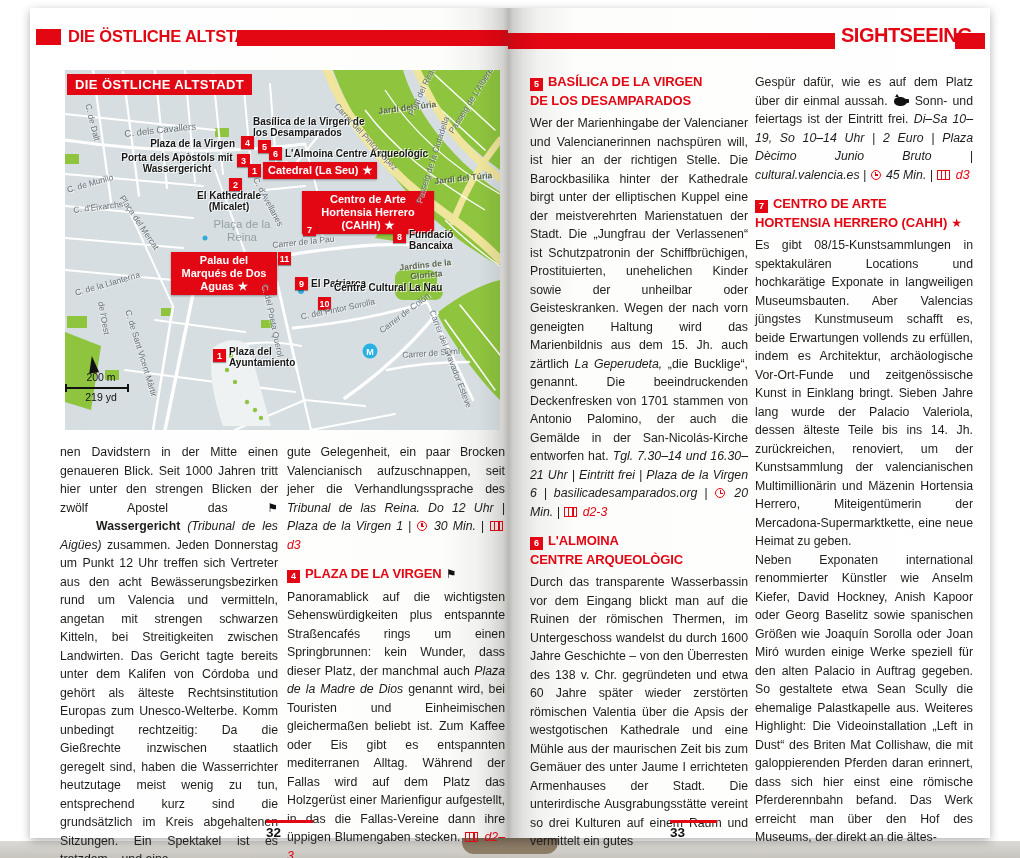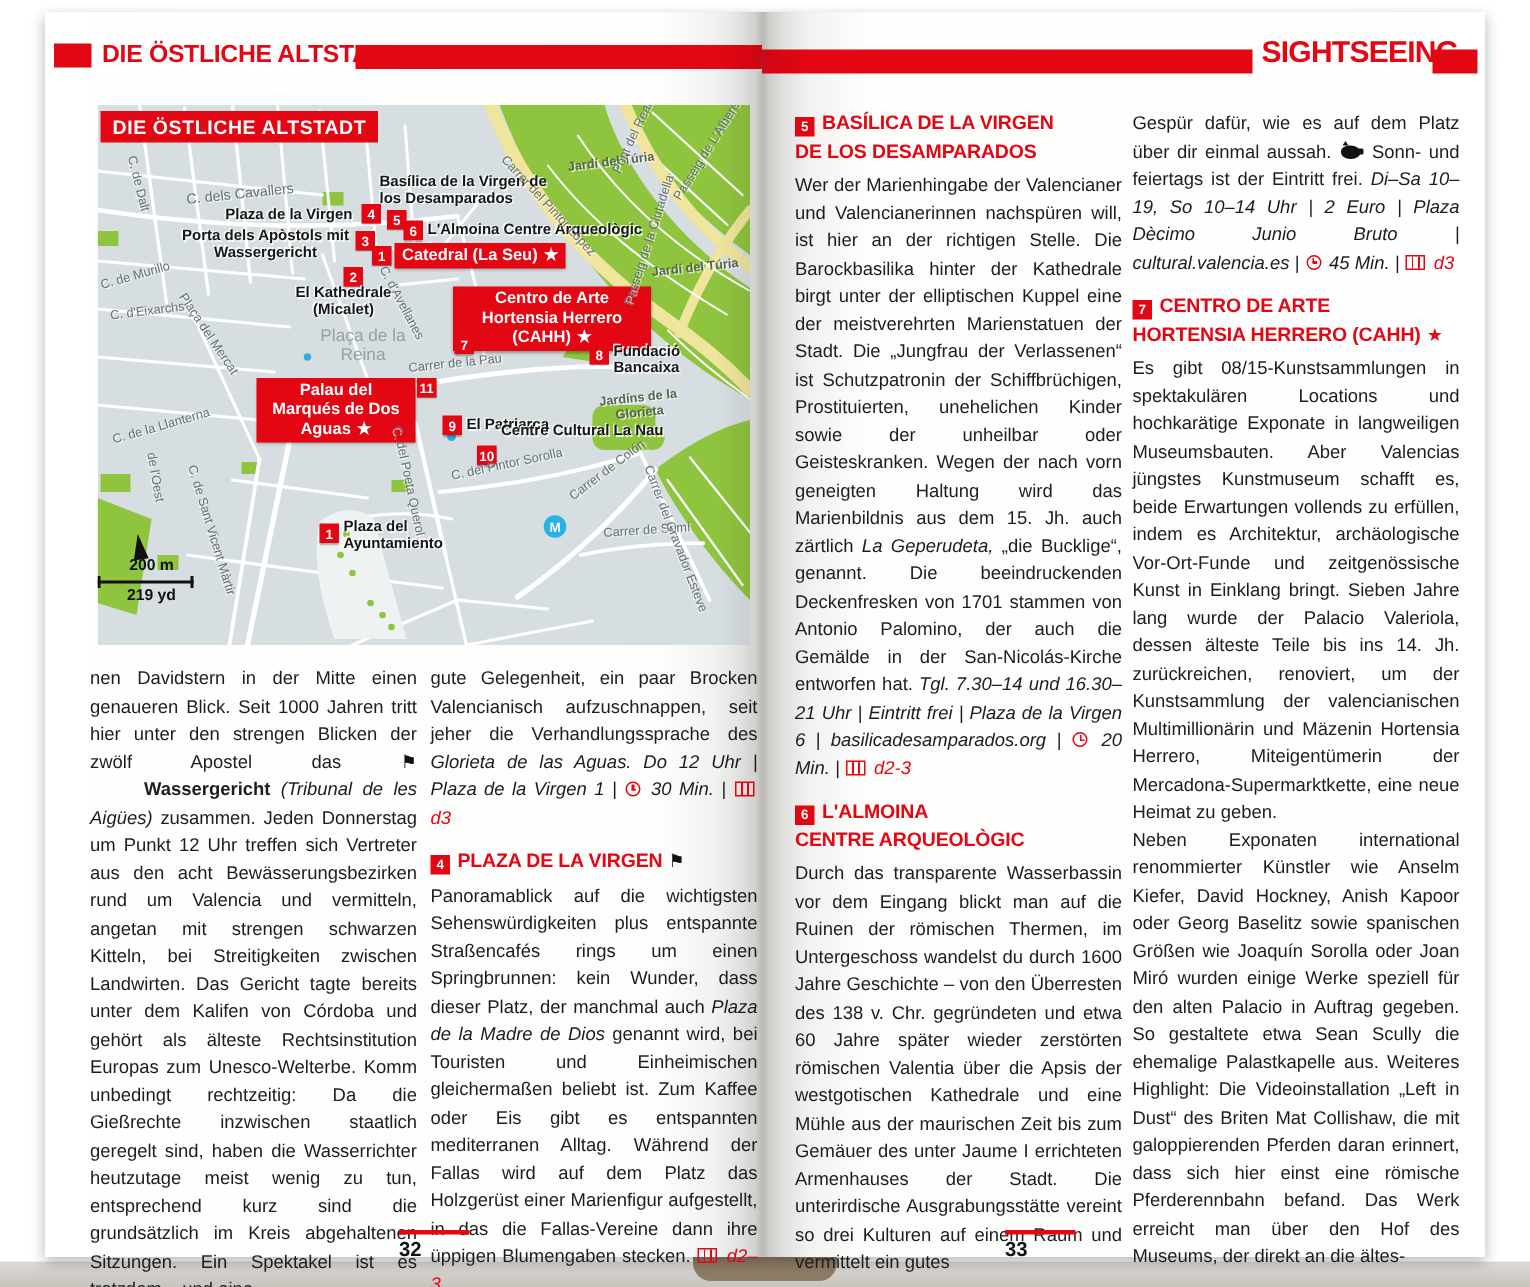--- a/index.html
+++ b/index.html
@@ -39,21 +39,21 @@
   .place{position:absolute;font-size:11.5px;line-height:12.5px;color:#95a0a6;}
   .nbox{position:absolute;width:13px;height:13px;background:var(--red);color:#fff;
     font-size:9px;font-weight:bold;display:flex;align-items:center;justify-content:center;
     box-shadow:0 1px 1px rgba(0,0,0,.35);}
   .rbox{position:absolute;background:var(--red);color:#fff;font-size:11px;line-height:13px;
     font-weight:bold;padding:2px 5px;box-shadow:0 1px 2px rgba(0,0,0,.35);white-space:normal;}
   .nowrap{white-space:nowrap;}
   .star-w::before{content:"★";color:#fff;margin-left:4px;}
   .north{position:absolute;width:0;height:0;border-left:5px solid transparent;
     border-right:5px solid transparent;border-bottom:17px solid #111;transform:rotate(-8deg);}
-  .scale-t{position:absolute;font-size:10.5px;font-weight:bold;color:#111;}
+  .scale-t{position:absolute;font-size:10.5px;font-weight:normal;color:#111;}
   .scale-line{position:absolute;height:1.6px;background:#111;}
   .scale-line::after,.scale-line::before{content:"";position:absolute;top:-3px;width:1.6px;height:8px;background:#111;}
   .scale-line::after{right:0;} .scale-line::before{left:0;}
 
   
   .col{position:absolute;width:218px;font-size:12.3px;line-height:18.5px;text-align:justify;
     hyphens:auto;-webkit-hyphens:auto;}
   .para{margin:0;}
   .sec-head{margin:11px 0 4px;text-align:left;}
   .sec-head .hnum{display:inline-flex;position:relative;top:1px;width:13px;height:13px;
@@ -246,21 +246,21 @@
         <span class="north" style="left:23px;top:286px;"></span>
         <span class="scale-t" style="left:10px;top:301px;width:52px;text-align:center;">200 m</span>
         <span class="scale-line" style="left:0;top:317px;width:64px;"></span>
         <span class="scale-t" style="left:10px;top:321px;width:52px;text-align:center;">219 yd</span>
       </div>
 
       <div class="col" style="left:30px;top:435px;">
         <p class="para"><span>nen Davidstern in der Mitte einen genaueren Blick. Seit 1000 Jahren tritt hier unter den strengen Blicken der zwölf Apostel das </span><span class="icon-flag"></span><span> </span><span class="b">Wassergericht</span><span> </span><span class="it">(Tribunal de les Aigües)</span><span> zusammen. Jeden Donnerstag um Punkt 12 Uhr treffen sich Vertreter aus den acht Bewässerungsbezirken rund um Valencia und vermitteln, angetan mit strengen schwarzen Kitteln, bei Streitigkeiten zwischen Landwirten. Das Gericht tagte bereits unter dem Kalifen von Córdoba und gehört als älteste Rechtsinstitution Europas zum Unesco-Welterbe. Komm unbedingt rechtzeitig: Da die Gießrechte inzwischen staatlich geregelt sind, haben die Wasserrichter heutzutage meist wenig zu tun, entsprechend kurz sind die grundsätzlich im Kreis abgehaltenen Sitzungen. Ein Spektakel ist es trotzdem – und eine</span></p>
       </div>
       <div class="col" style="left:257px;top:435px;">
-        <p class="para"><span>gute Gelegenheit, ein paar Brocken Valencianisch aufzuschnappen, seit jeher die Verhandlungssprache des </span><span class="it">Glorieta de las Aguas.</span><span> </span><span class="it">Do 12 Uhr | Plaza de la Virgen 1 | </span><span class="icon-clock"></span><span class="it"> 30 Min. | </span><span class="icon-map"></span><span class="it red"> d3</span></p>
+        <p class="para"><span>gute Gelegenheit, ein paar Brocken Valencianisch aufzuschnappen, seit jeher die Verhandlungssprache des </span><span class="it">Tribunal de las Reina.</span><span> </span><span class="it">Do 12 Uhr | Plaza de la Virgen 1 | </span><span class="icon-clock"></span><span class="it"> 30 Min. | </span><span class="icon-map"></span><span class="it red"> d3</span></p>
         <div class="sec-head">
           <span class="hnum">4</span><span class="sec-title">PLAZA DE LA VIRGEN</span><span class="icon-flag head-flag"></span>
         </div>
         <p class="para"><span>Panoramablick auf die wichtigsten Sehenswürdigkeiten plus entspannte Straßencafés rings um einen Springbrunnen: kein Wunder, dass dieser Platz, der manchmal auch </span><span class="it">Plaza de la Madre de Dios</span><span> genannt wird, bei Touristen und Einheimischen gleichermaßen beliebt ist. Zum Kaffee oder Eis gibt es entspannten mediterranen Alltag. Während der Fallas wird auf dem Platz das Holzgerüst einer Marienfigur aufgestellt, in das die Fallas-Vereine dann ihre üppigen Blumengaben stecken. </span><span class="icon-map"></span><span class="it red"> d2–3</span></p>
       </div>
 
       <span class="f-line" style="left:236px;top:812px;"></span>
       <span class="f-num" style="left:236px;top:817px;">32</span>
     </div>
 

